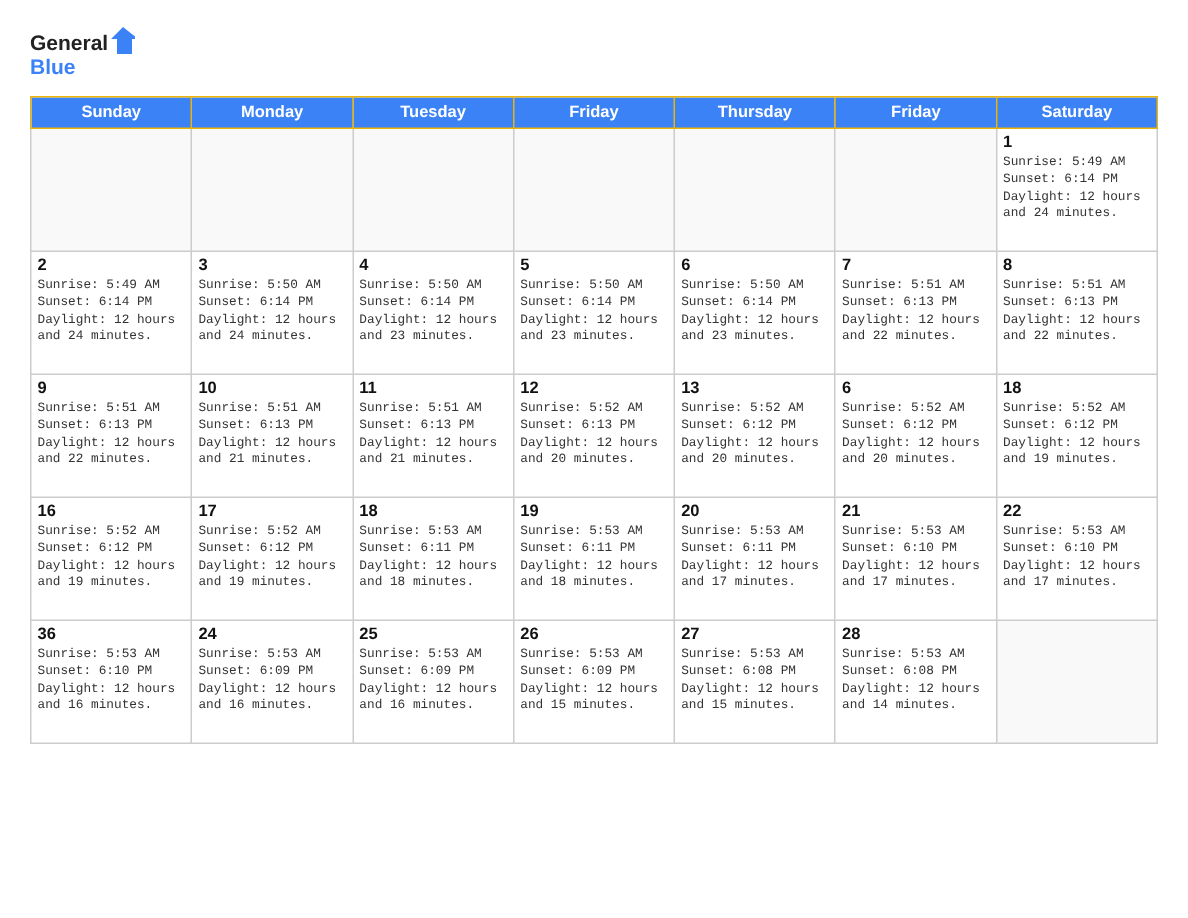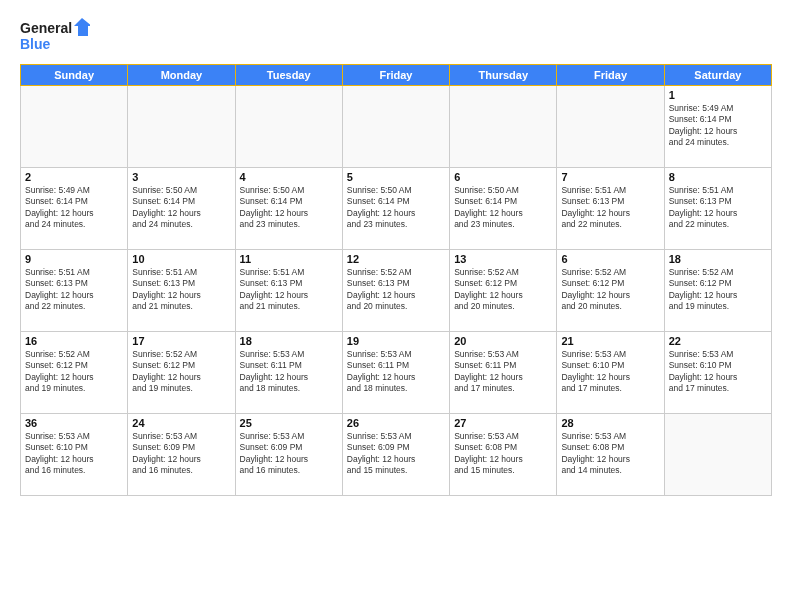--- a/index.html
+++ b/index.html
@@ -67,20 +67,21 @@
       font-size: 11px;
       font-weight: bold;
       color: #111;
       display: block;
       margin-bottom: 2px;
     }
     .day-info {
       font-size: 8.5px;
       color: #333;
       line-height: 1.35;
+      font-family: Liberation Mono, monospace;
     }
   </style>
 </head>
 <body>
 
 <div class="page">
   <div class="header">
     <div class="logo">
         <svg width="70" height="40">
     <text x="0" y="17" font-size="14" font-weight="bold" fill="#222" font-family="Arial">General</text>

